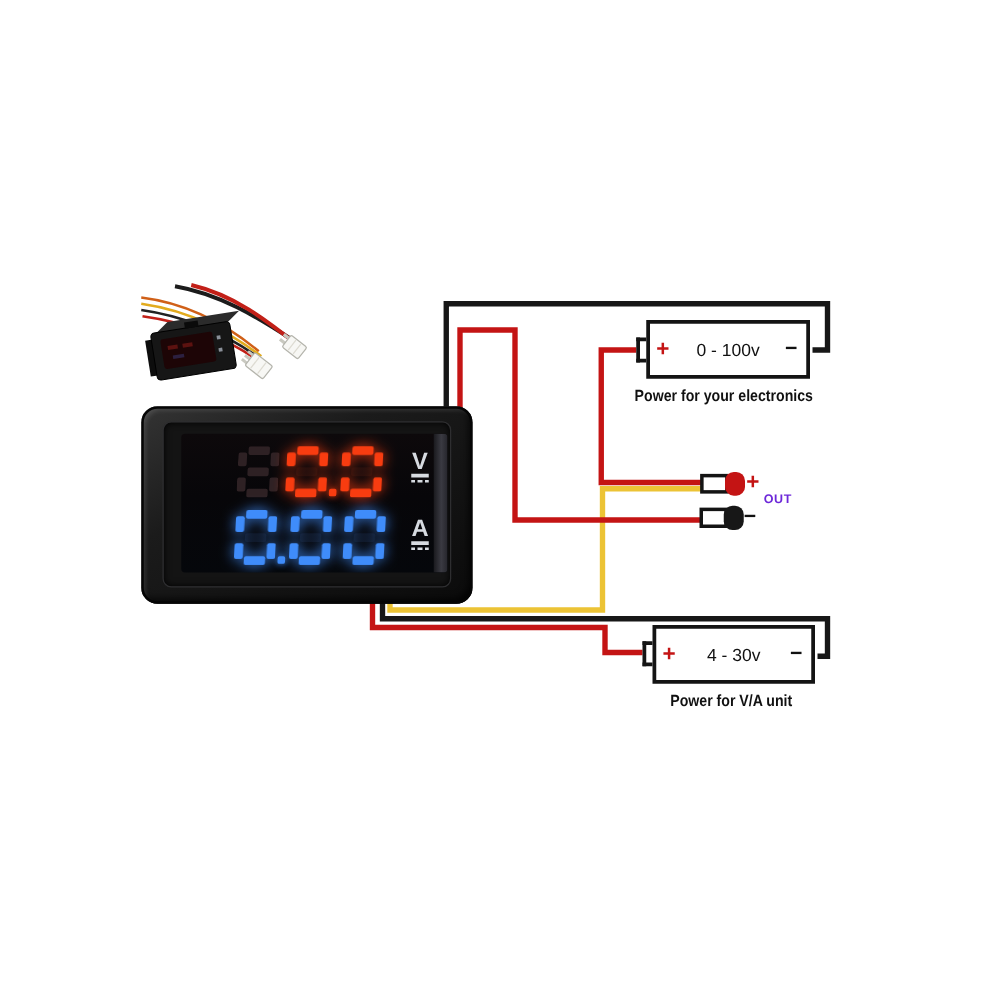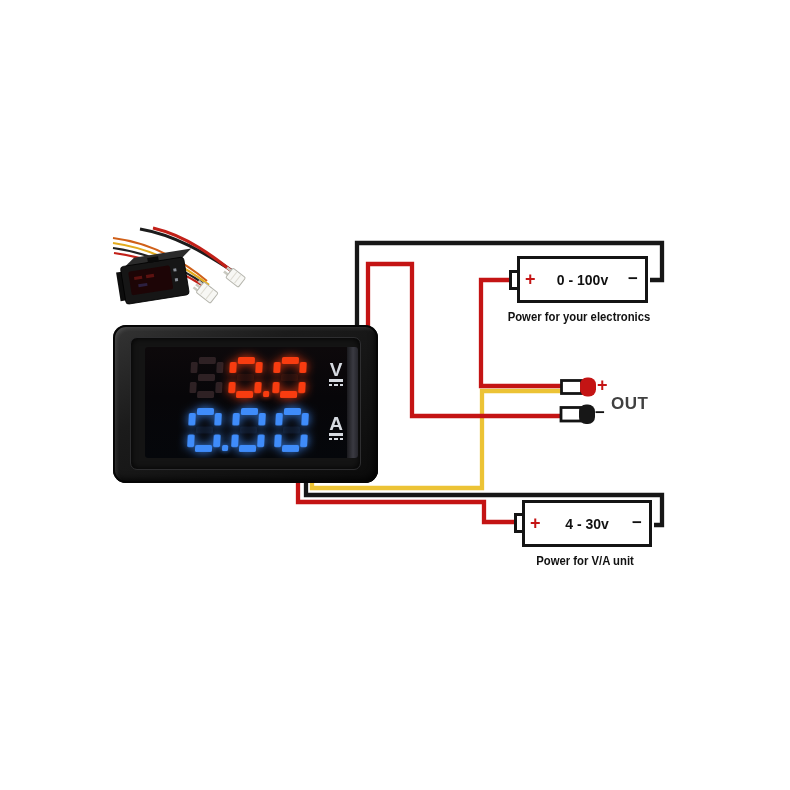--- a/index.html
+++ b/index.html
@@ -5,21 +5,21 @@
   html,body{margin:0;padding:0;background:#fff;}
   *{box-sizing:border-box;}
   #canvas{position:relative;width:790px;height:790px;background:#fff;overflow:hidden;
           font-family:"Liberation Sans",sans-serif;}
   
   #wires{position:absolute;left:0;top:0;z-index:1;}
   #wires polyline{fill:none;stroke-width:4.3;stroke-linejoin:miter;}
   
   .box{position:absolute;background:#fff;border:3px solid #141414;z-index:3;
        display:flex;align-items:center;justify-content:center;}
-  .box .lbl{font-weight:bold;font-size:14px;color:#111;}
+  .box .lbl{font-weight:normal;font-size:14px;color:#111;}
   .box .plus{position:absolute;left:5px;top:50%;transform:translateY(-54%);
              font-weight:bold;font-size:18px;}
   .box .minus{position:absolute;right:7px;top:50%;transform:translateY(-56%);
               font-weight:bold;font-size:17px;color:#111;}
   .nub{position:absolute;background:#fff;border:3px solid #141414;border-right:none;z-index:3;}
   .caption{position:absolute;width:200px;text-align:center;font-weight:bold;font-size:13px;
            color:#111;white-space:nowrap;transform:scaleX(.87);transform-origin:center;z-index:3;}
   
   .sym{position:absolute;font-weight:bold;z-index:3;}
   
@@ -63,21 +63,21 @@
     <polyline points="298,478 298,502 484,502 484,522 517,522" stroke="#c41414"></polyline>
 
     <rect x="561.5" y="380.5" width="20" height="13" fill="#ffffff" stroke="#141414" stroke-width="2.8"></rect>
     <rect x="580" y="377.5" width="16" height="19" rx="7" fill="#c41414"></rect>
     <rect x="561" y="407.5" width="20" height="13.5" fill="#ffffff" stroke="#141414" stroke-width="2.8"></rect>
     <rect x="579" y="404.5" width="16" height="19.5" rx="7" fill="#171717"></rect>
   </svg>
 
   <div class="sym" style="left: 597px; top: 375px; font-size: 18px; color: rgb(196, 20, 20);">+</div>
   <div class="sym" style="left:595px;top:403px;font-size:17px;color:#111;">−</div>
-  <div class="sym" style="left:611px;top:394px;font-size:17px;letter-spacing:.5px;color:#404040;">OUT</div>
+  <div class="sym" style="left:611px;top:394px;font-size:10px;letter-spacing:.5px;color:#6d28d9;">OUT</div>
 
   <div class="nub" style="left:509px;top:270px;width:9px;height:20px;"></div>
   <div class="box" style="left:517px;top:256px;width:131px;height:47px;">
     <span class="plus" style="color: rgb(196, 20, 20);">+</span>
     <span class="lbl">0 - 100v</span>
     <span class="minus">−</span>
   </div>
   <div class="caption" style="left:479px;top:309px;">Power for your electronics</div>
 
   <div class="nub" style="left:514px;top:513px;width:9px;height:20px;"></div>

